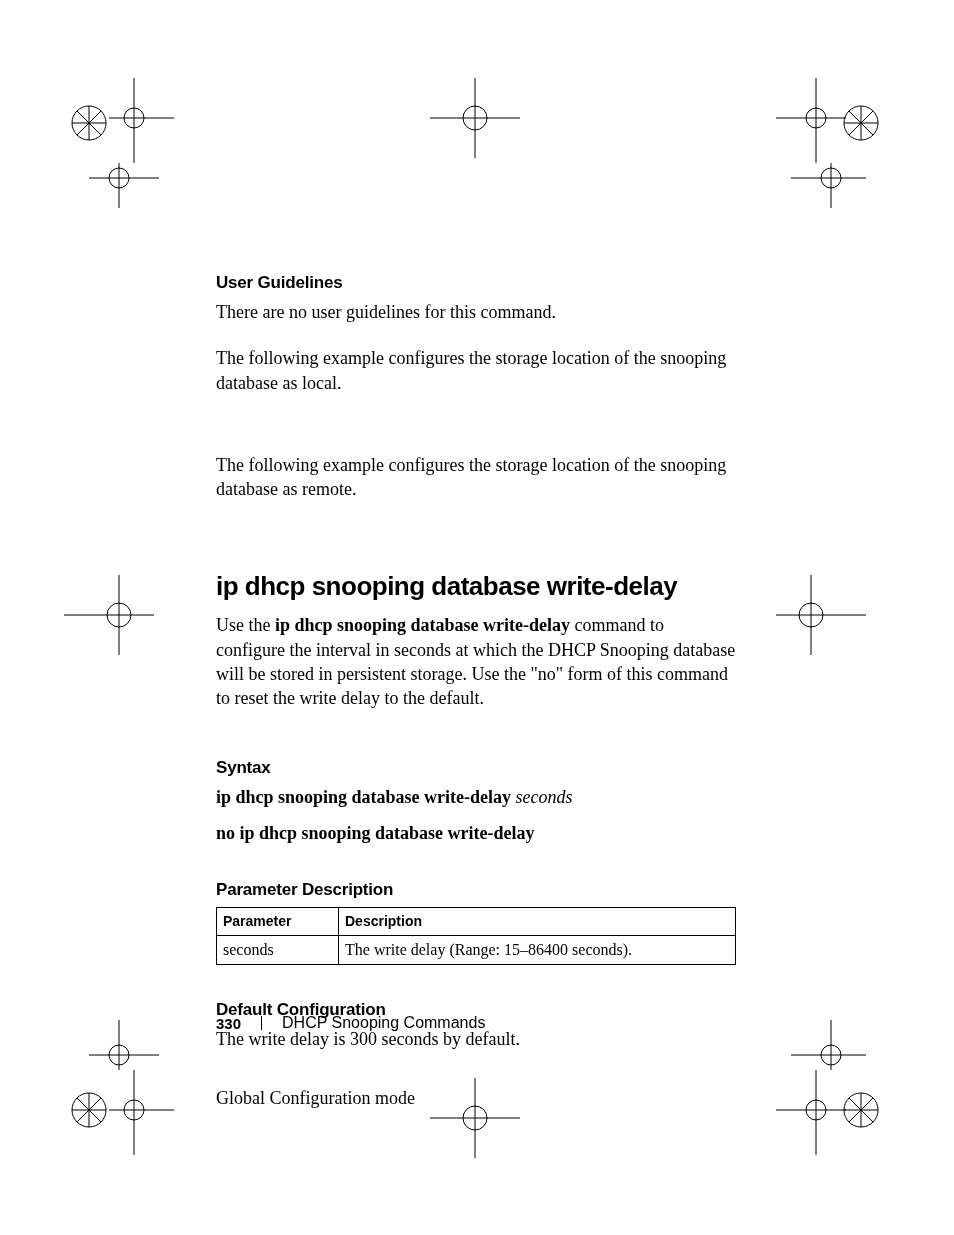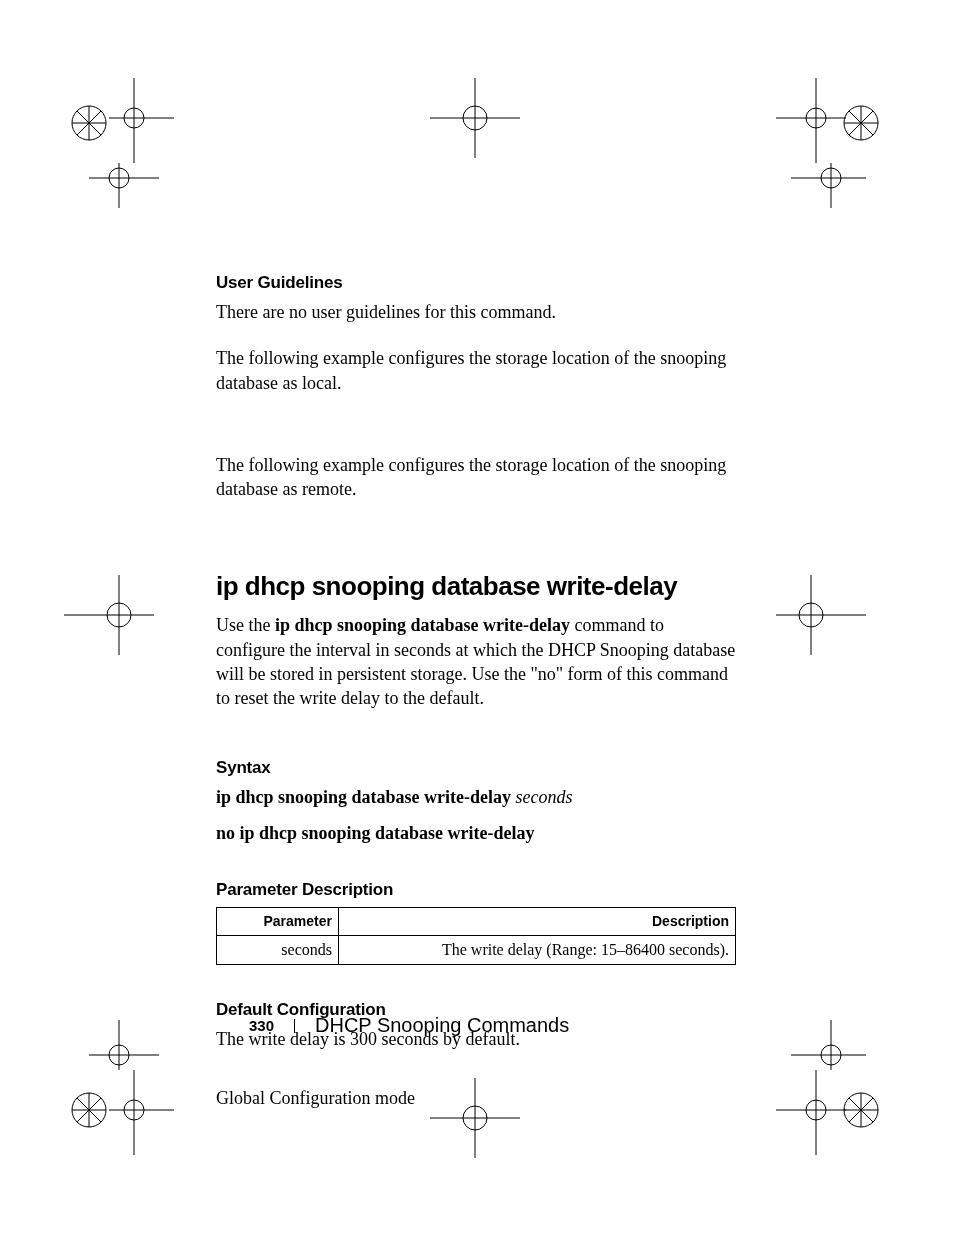--- a/index.html
+++ b/index.html
@@ -46,55 +46,54 @@
   .bold { font-weight: 700; }
   .italic { font-style: italic; }
   table.param {
     border-collapse: collapse;
     width: 100%;
     margin: 6px 0 12px 0;
   }
   table.param th, table.param td {
     border: 1px solid #000;
     padding: 4px 6px;
-    text-align: right;
+    text-align: left;
     vertical-align: top;
   }
   table.param th {
     font-family: "Helvetica Neue", Helvetica, Arial, sans-serif;
     font-weight: 700;
     font-size: 14px;
   }
   table.param td {
     font-size: 16px;
   }
   .col-param { width: 122px; }
   .footer {
     position: absolute;
     left: 216px;
     top: 1014px;
     font-size: 15px;
     display: flex;
     align-items: center;
     gap: 20px;
-    margin-left: 33px;
   }
   .footer .pageno {
     font-family: "Helvetica Neue", Helvetica, Arial, sans-serif;
     font-weight: 700;
     font-size: 15px;
   }
   .footer .divider {
     width: 1px;
     height: 14px;
     background: #000;
   }
   .footer .chapter {
     font-family: "Helvetica Neue", Helvetica, Arial, sans-serif;
-    font-size: 20px;
+    font-size: 16px;
   }
 
   
   .mark { position: absolute; pointer-events: none; }
   .mark svg { display: block; }
 
   .crop-tl  { left: 64px;  top: 78px; }
   .crop-tr  { left: 726px; top: 78px; }
   .crop-bl  { left: 64px;  top: 1020px; }
   .crop-br  { left: 726px; top: 1020px; }

